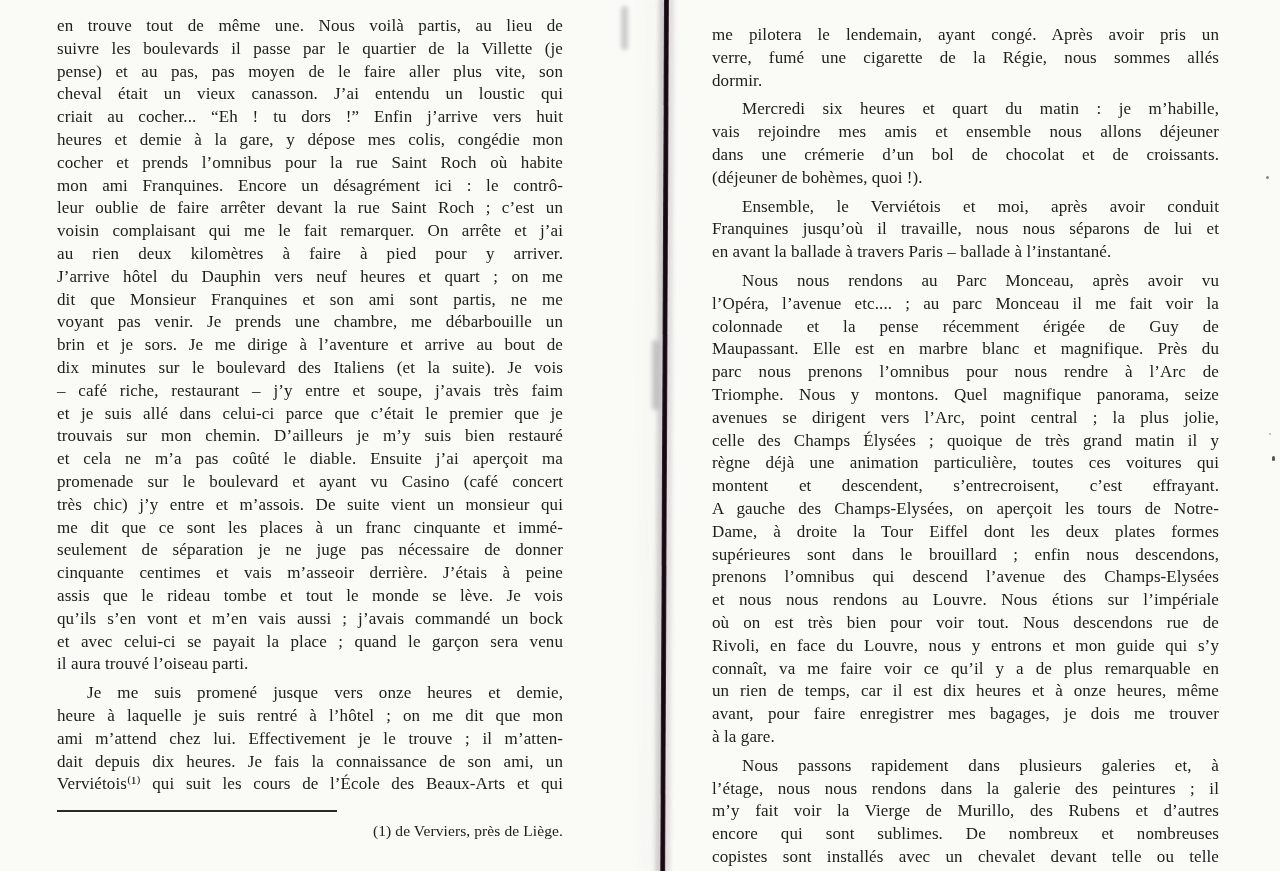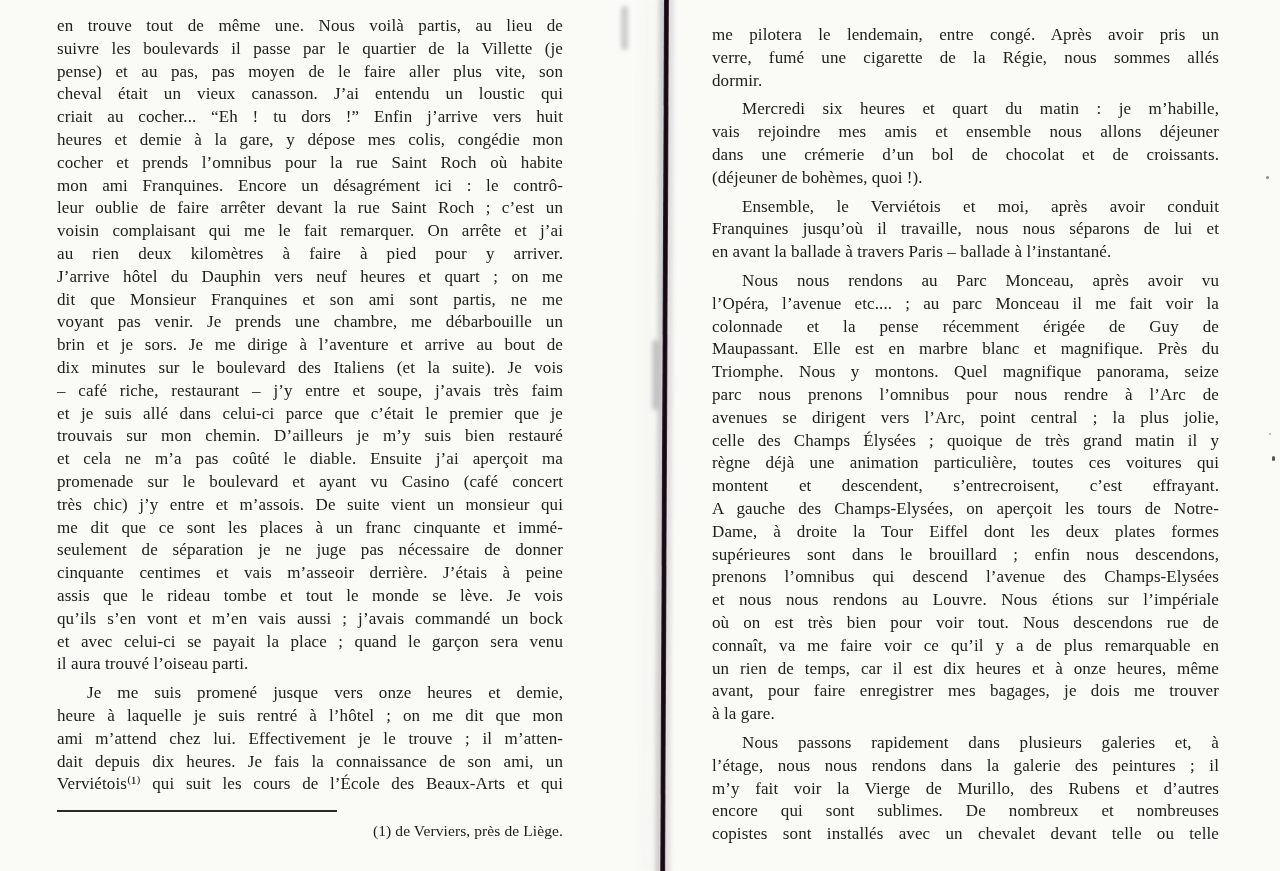--- a/index.html
+++ b/index.html
@@ -120,52 +120,53 @@
         <div class="footnote-text">(1) de Verviers, près de Liège.</div>
       </div>
     </div>
 
   <div class="gutter"></div>
   <div class="gutter-smudge"></div>
   <div class="gutter-smudge low"></div>
 
   <div class="text-block right" id="right-text">
       <div class="para closed">
-        <div class="line">me pilotera le lendemain, entre congé. Après avoir pris un</div>
+        <div class="line">me pilotera le lendemain, ayant congé. Après avoir pris un</div>
         <div class="line">verre, fumé une cigarette de la Régie, nous sommes allés</div>
         <div class="line">dormir.</div>
       </div>
       <div class="para indent closed">
         <div class="line">Mercredi six heures et quart du matin : je m’habille,</div>
         <div class="line">vais rejoindre mes amis et ensemble nous allons déjeuner</div>
         <div class="line">dans une crémerie d’un bol de chocolat et de croissants.</div>
         <div class="line">(déjeuner de bohèmes, quoi !).</div>
       </div>
       <div class="para indent closed">
         <div class="line">Ensemble, le Verviétois et moi, après avoir conduit</div>
         <div class="line">Franquines jusqu’où il travaille, nous nous séparons de lui et</div>
         <div class="line">en avant la ballade à travers Paris – ballade à l’instantané.</div>
       </div>
       <div class="para indent closed">
         <div class="line">Nous nous rendons au Parc Monceau, après avoir vu</div>
         <div class="line">l’Opéra, l’avenue etc.... ; au parc Monceau il me fait voir la</div>
         <div class="line">colonnade et la pense récemment érigée de Guy de</div>
         <div class="line">Maupassant. Elle est en marbre blanc et magnifique. Près du</div>
+        <div class="line">parc nous prenons l’omnibus pour nous rendre à l’Arc de</div>
         <div class="line">Triomphe. Nous y montons. Quel magnifique panorama, seize</div>
-        <div class="line">parc nous prenons l’omnibus pour nous rendre à l’Arc de</div>
         <div class="line">avenues se dirigent vers l’Arc, point central ; la plus jolie,</div>
         <div class="line">celle des Champs Élysées ; quoique de très grand matin il y</div>
         <div class="line">règne déjà une animation particulière, toutes ces voitures qui</div>
         <div class="line">montent et descendent, s’entrecroisent, c’est effrayant.</div>
         <div class="line">A gauche des Champs-Elysées, on aperçoit les tours de Notre-</div>
         <div class="line">Dame, à droite la Tour Eiffel dont les deux plates formes</div>
         <div class="line">supérieures sont dans le brouillard ; enfin nous descendons,</div>
         <div class="line">prenons l’omnibus qui descend l’avenue des Champs-Elysées</div>
         <div class="line">et nous nous rendons au Louvre. Nous étions sur l’impériale</div>
         <div class="line">où on est très bien pour voir tout. Nous descendons rue de</div>
+        <div class="line">Rivoli, en face du Louvre, nous y entrons et mon guide qui s’y</div>
         <div class="line">connaît, va me faire voir ce qu’il y a de plus remarquable en</div>
         <div class="line">un rien de temps, car il est dix heures et à onze heures, même</div>
         <div class="line">avant, pour faire enregistrer mes bagages, je dois me trouver</div>
         <div class="line">à la gare.</div>
       </div>
       <div class="para indent">
         <div class="line">Nous passons rapidement dans plusieurs galeries et, à</div>
         <div class="line">l’étage, nous nous rendons dans la galerie des peintures ; il</div>
         <div class="line">m’y fait voir la Vierge de Murillo, des Rubens et d’autres</div>
         <div class="line">encore qui sont sublimes. De nombreux et nombreuses</div>

